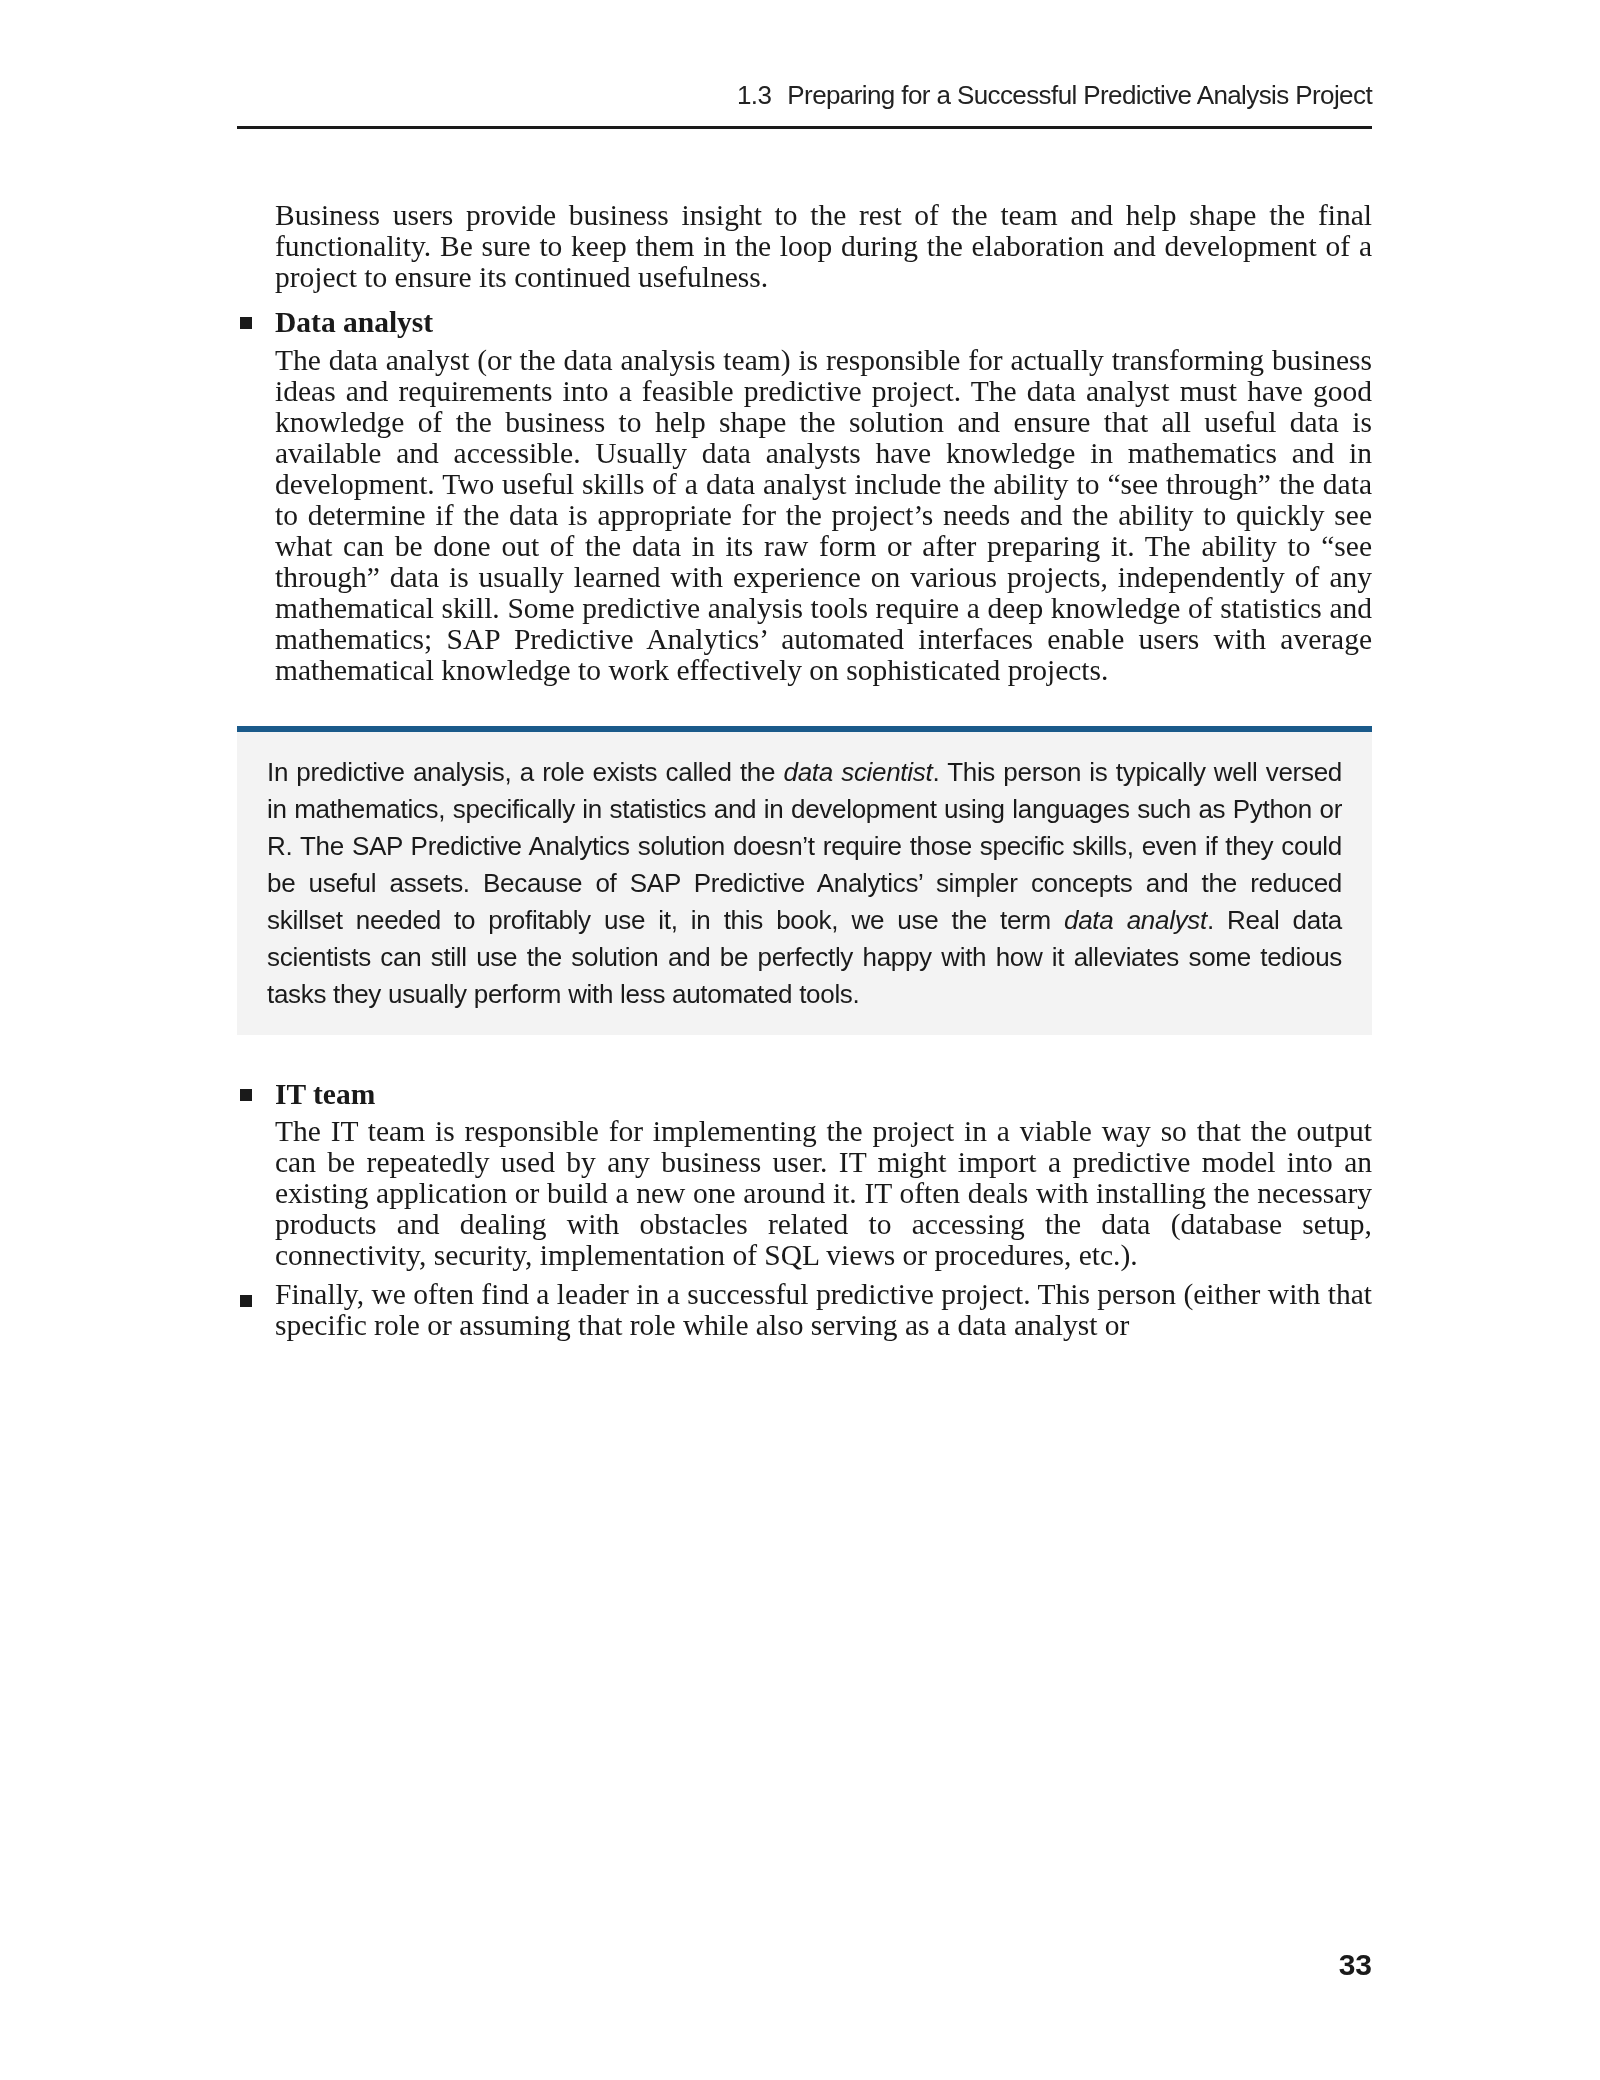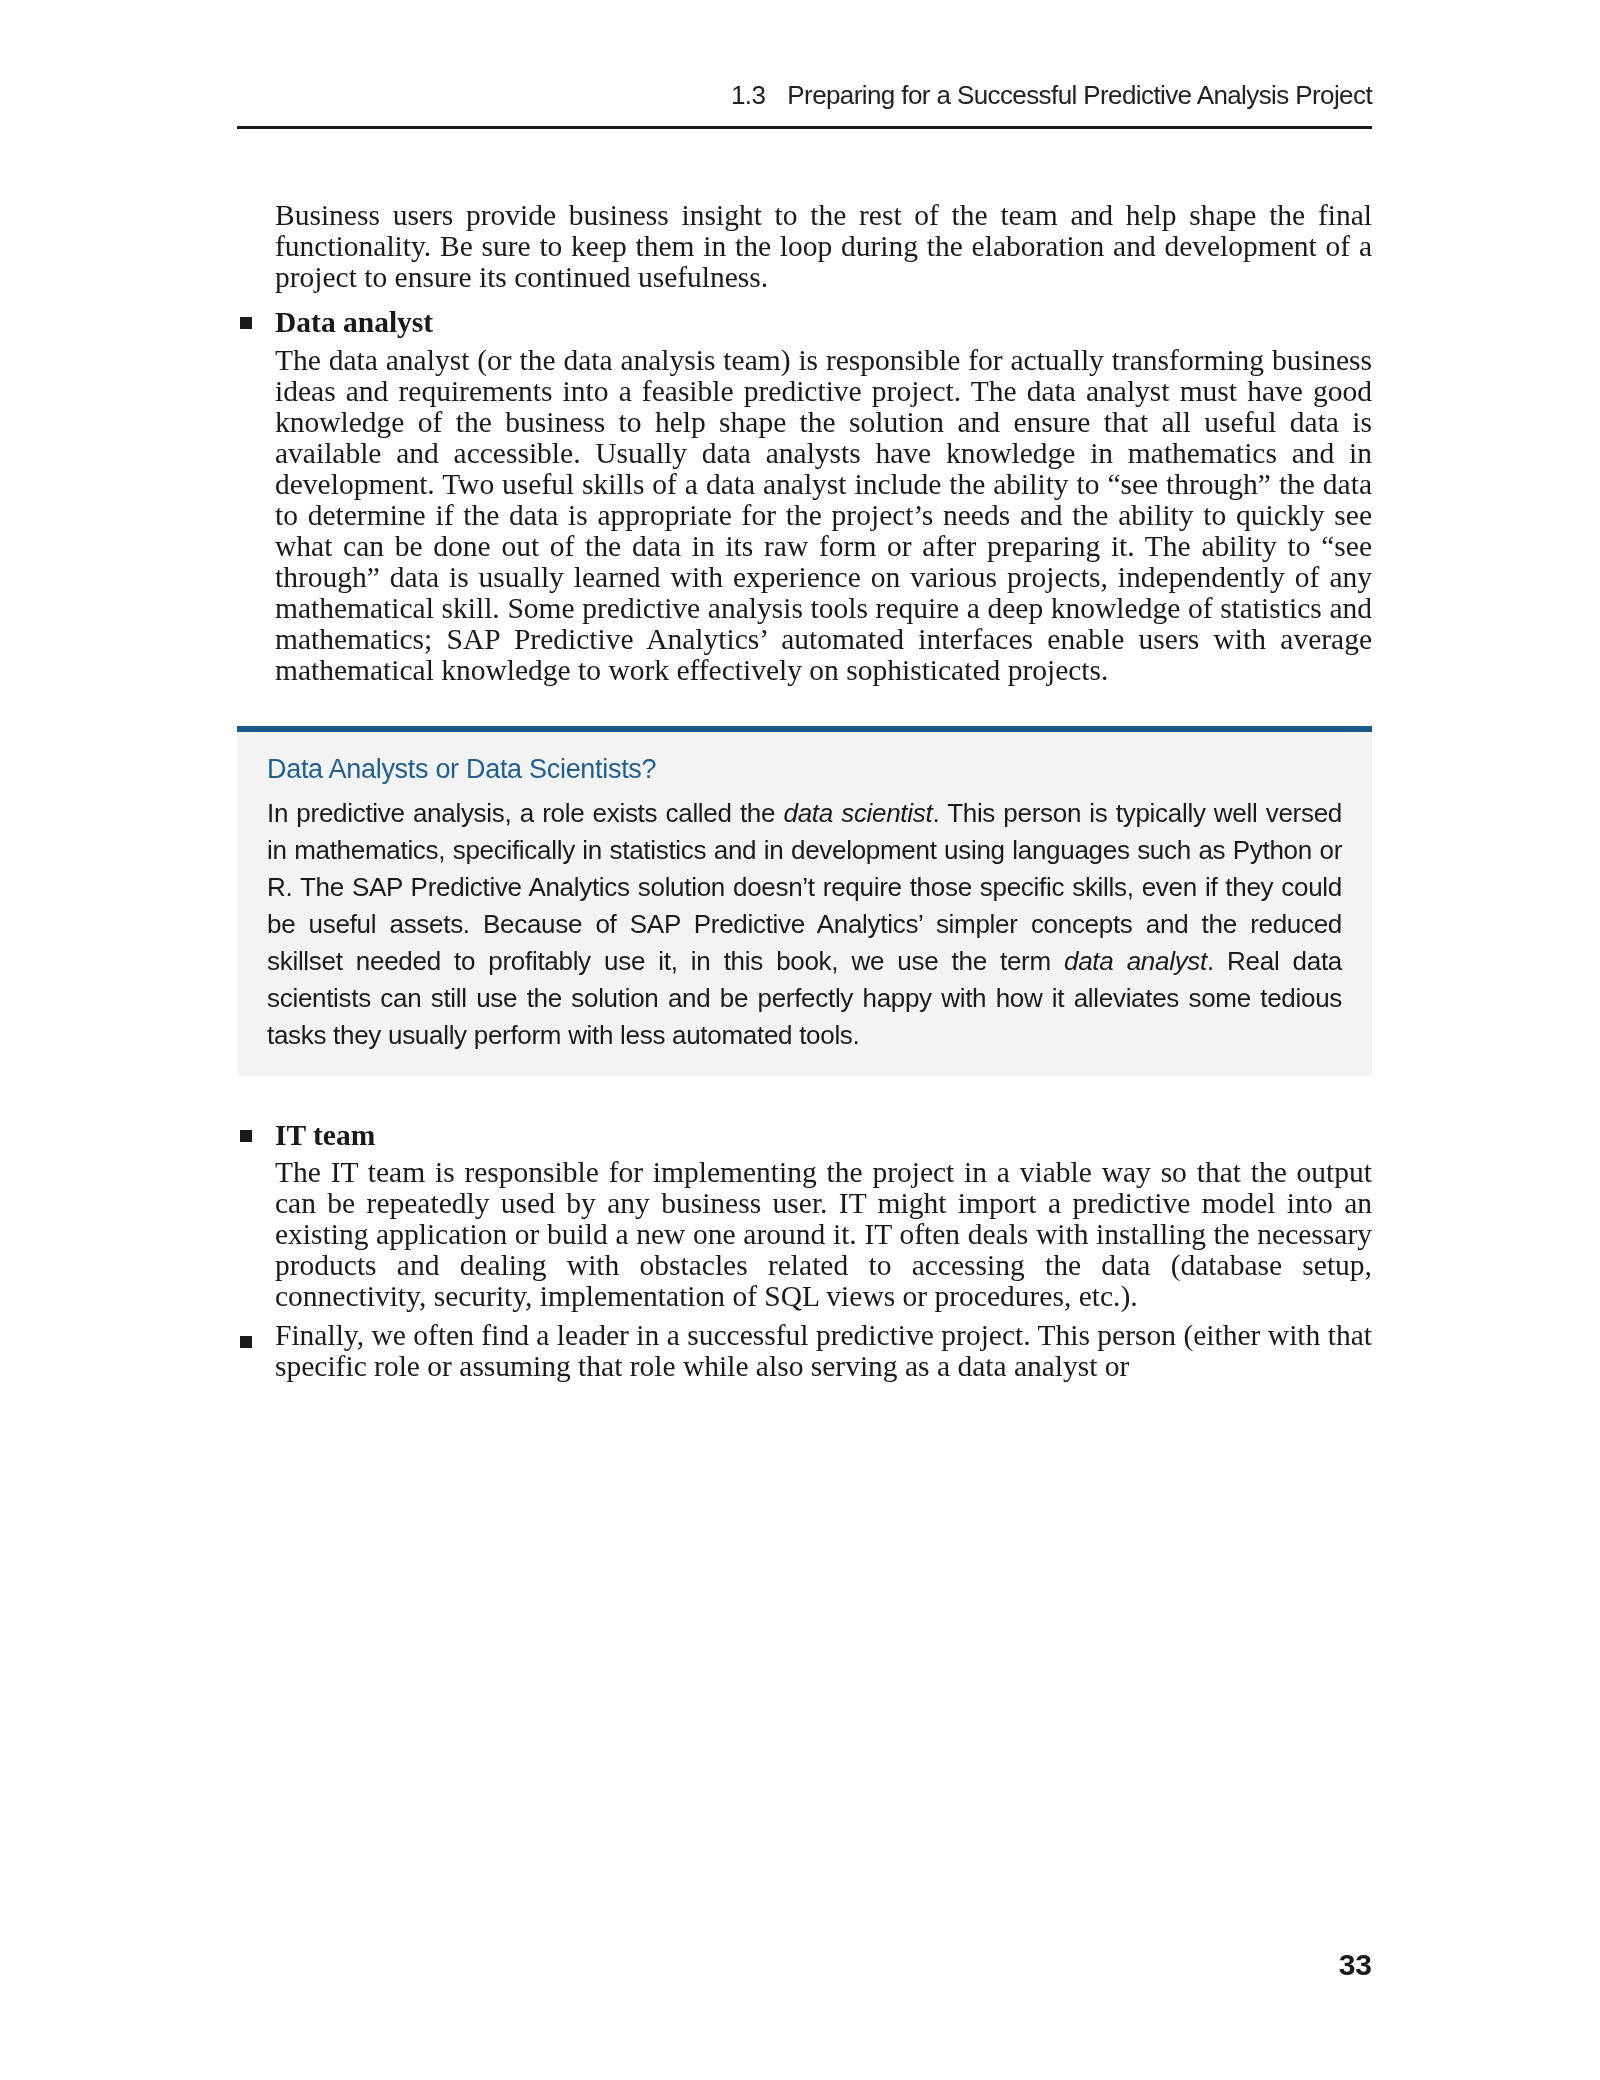--- a/index.html
+++ b/index.html
@@ -1,19 +1,19 @@
 <!DOCTYPE html>
 <html><head>
 <meta charset="utf-8">
 <style>
   html, body { margin: 0; padding: 0; background: #ffffff; }
   body { width: 1600px; height: 2080px; position: relative; overflow: hidden; color: #1a1a1a; }
   .header { position: absolute; left: 237px; top: 78px; width: 1135px; height: 48px; border-bottom: 3px solid #1a1a1a; }
   .header-text { position: absolute; right: 0; top: 2px; font-family: "Liberation Sans", sans-serif; font-size: 26px; letter-spacing: -0.6px; color: #222; white-space: nowrap; }
-  .header-text .sec { margin-right: 22px; }
+  .header-text .sec { margin-right: 16px; }
   .content { position: absolute; left: 237px; top: 200px; width: 1135px; }
   .body-text { font-family: "Liberation Serif", serif; font-size: 29.5px; line-height: 31px; text-align: justify; margin: 0 0 0 38px; }
   .item { position: relative; margin-top: 8px; }
   .item .bullet { position: absolute; left: 3px; top: 16px; width: 12px; height: 12px; background: #1a1a1a; }
   .item .title { font-family: "Liberation Serif", serif; font-weight: bold; font-size: 29.5px; line-height: 43.5px; margin-left: 38px; }
   .box { margin-top: 40px; background: #f3f3f3; border-top: 6px solid #1a5a8a; padding: 22px 30px 22px 30px; }
   .box-title { font-family: "Liberation Sans", sans-serif; font-size: 27px; color: #1f5f8f; margin-bottom: 10px; letter-spacing: -0.3px; }
   .box-text { font-family: "Liberation Sans", sans-serif; font-size: 26px; line-height: 37px; text-align: justify; letter-spacing: -0.3px; }
   .after-box { margin-top: 38px; }
   .page-num { position: absolute; right: 228px; top: 1948px; font-family: "Liberation Sans", sans-serif; font-weight: bold; font-size: 30px; }
@@ -30,21 +30,20 @@
 <div class="content">
   <p class="body-text">Business users provide business insight to the rest of the team and help shape the final functionality. Be sure to keep them in the loop during the elaboration and development of a project to ensure its continued usefulness.</p>
 
   <div class="item">
     <span class="bullet"></span>
     <div class="title">Data analyst</div>
     <p class="body-text">The data analyst (or the data analysis team) is responsible for actually transforming business ideas and requirements into a feasible predictive project. The data analyst must have good knowledge of the business to help shape the solution and ensure that all useful data is available and accessible. Usually data analysts have knowledge in mathematics and in development. Two useful skills of a data analyst include the ability to “see through” the data to determine if the data is appropriate for the project’s needs and the ability to quickly see what can be done out of the data in its raw form or after preparing it. The ability to “see through” data is usually learned with experience on various projects, independently of any mathematical skill. Some predictive analysis tools require a deep knowledge of statistics and mathematics; SAP Predictive Analytics’ automated interfaces enable users with average mathematical knowledge to work effectively on sophisticated projects.</p>
   </div>
 
   <div class="box">
-    <div class="box-title">Data Analysts or Data Scientists?</div>
     <div class="box-text"><span>In predictive analysis, a role exists called the </span><em>data scientist</em><span>. This person is typically well versed in mathematics, specifically in statistics and in development using languages such as Python or R. The SAP Predictive Analytics solution doesn’t require those specific skills, even if they could be useful assets. Because of SAP Predictive Analytics’ simpler concepts and the reduced skillset needed to profitably use it, in this book, we use the term </span><em>data analyst</em><span>. Real data scientists can still use the solution and be perfectly happy with how it alleviates some tedious tasks they usually perform with less automated tools.</span></div>
   </div>
 
   <div class="item after-box">
     <span class="bullet"></span>
     <div class="title">IT team</div>
     <p class="body-text">The IT team is responsible for implementing the project in a viable way so that the output can be repeatedly used by any business user. IT might import a predictive model into an existing application or build a new one around it. IT often deals with installing the necessary products and dealing with obstacles related to accessing the data (database setup, connectivity, security, implementation of SQL views or procedures, etc.).</p>
   </div>
 
   <div class="item">

